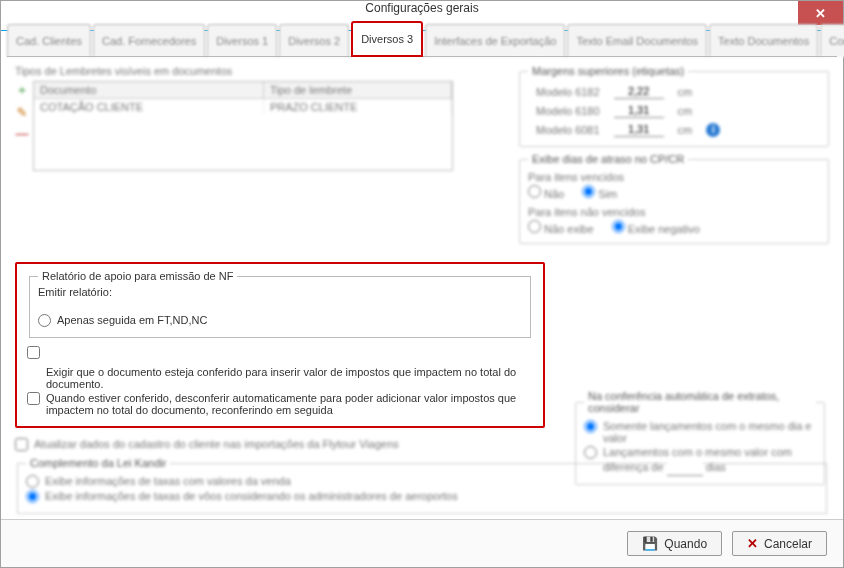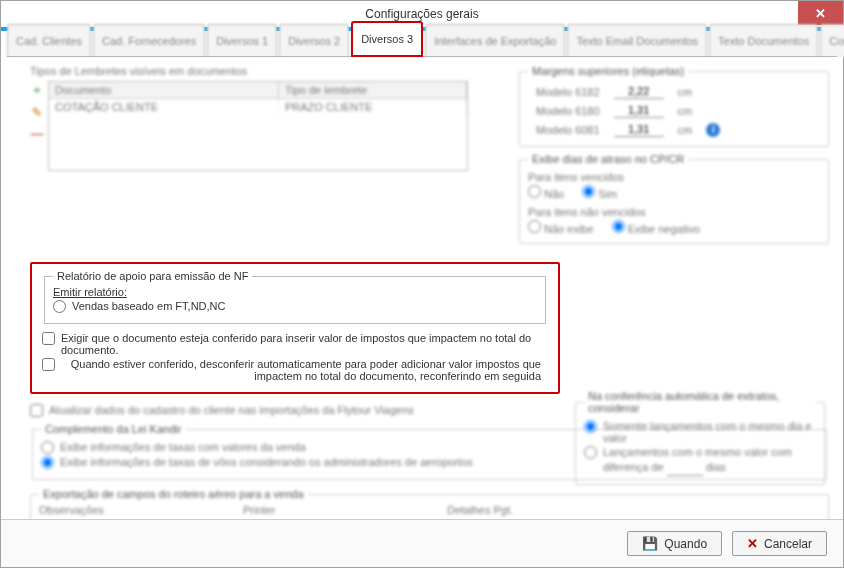--- a/index.html
+++ b/index.html
@@ -13,23 +13,23 @@
   .window {
     width: 844px; height: 568px;
     border: 1px solid #a0a0a0;
     position: relative;
     background: #fff;
     display: flex; flex-direction: column;
   }
   .titlebar {
     height: 30px;
     background: #fff;
-    display: flex; align-items: center; justify-content: center;
-    position: relative;
-    border-bottom: 4px solid #0ea5e9;
+    display: flex; justify-content: center;
+    position: relative;
+    border-bottom: 1px solid #0ea5e9;
   }
   .titlebar .title { color: #333; font-size: 12px; }
   .titlebar .close {
     position: absolute; right: 0; top: 0;
     width: 45px; height: 24px;
     background: #c75050;
     color: #fff;
     display: flex; align-items: center; justify-content: center;
     font-size: 13px; font-weight: bold;
     cursor: pointer;
@@ -59,21 +59,21 @@
     border: 2px solid #c00;
     border-bottom: 2px solid #c00;
     z-index: 2;
     position: relative;
   }
   .tabs-underline {
     position:absolute; left:6px; right:6px; bottom:0; height:1px; background:#b8b8b8;
   }
   .content {
     flex: 1;
-    padding: 8px 14px 60px 29px;
+    padding: 8px 14px 60px 14px;
     position: relative;
     overflow: hidden;
   }
   .blur { filter: blur(1.5px); color:#777; }
   .section-top { display:flex; gap:20px; }
   .left-top { flex:1; }
   .right-top { width: 310px; }
   .lembretes-label { margin-bottom:4px; }
   .grid {
     border:1px solid #bbb;
@@ -97,21 +97,21 @@
   .focus-block {
     border: 2px solid #c00;
     border-radius: 2px;
     padding: 6px 10px 8px 10px;
     width: 530px;
     margin-top: 12px;
     background:#fff;
   }
   .focus-block fieldset { border:1px solid #bbb; padding:4px 8px 8px 8px; margin-bottom:8px;}
   .focus-block fieldset legend { color:#333; }
-  .emit-label { margin-bottom:2px;text-decoration:underline; }
+  .emit-label { margin-bottom:16px; }
   .radio-row, .check-row { display:flex; align-items:flex-start; gap:6px; margin:2px 0; }
   .radio-row input, .check-row input { margin-top:1px; }
   .lower-blur { margin-top:10px; }
   .lei-kandir fieldset { border:1px solid #ccc; padding:4px 8px 8px 8px; margin-bottom:8px;}
   .exportacao-row { display:flex; gap:34px; }
   .col { display:flex; flex-direction:column; gap:2px; min-width:170px;}
   .col .h { font-weight:normal; margin-bottom:2px;}
   .conferencia { position:absolute; right:18px; bottom:76px; width:250px; }
   .conferencia .row { display:flex; align-items:flex-start; gap:6px; margin:2px 0;}
   .conferencia input[type=text] { width:36px; border:none; border-bottom:1px solid #888; }
@@ -231,30 +231,30 @@
         </div>
       </div>
     </div>
 
     <div class="focus-block">
       <fieldset>
         <legend>Relatório de apoio para emissão de NF</legend>
         <div class="emit-label">Emitir relatório:</div>
         <div class="radio-row">
           <input type="radio" name="emit" style="">
-          <label>Vendas baseado em FT,ND,NC</label>
+          <label>Apenas seguida em FT,ND,NC</label>
         </div>
       </fieldset>
       <div class="check-row">
         <input type="checkbox" style="">
-        <label style="max-width:480px;">Exigir que o documento esteja conferido para inserir valor de impostos que impactem no total do documento.</label>
+        <label style="max-width:480px;margin-top:20px;">Exigir que o documento esteja conferido para inserir valor de impostos que impactem no total do documento.</label>
       </div>
       <div class="check-row">
         <input type="checkbox" style="">
-        <label style="max-width:480px;text-align:right;">Quando estiver conferido, desconferir automaticamente para poder adicionar valor impostos que impactem no total do documento, reconferindo em seguida</label>
+        <label style="max-width:480px;">Quando estiver conferido, desconferir automaticamente para poder adicionar valor impostos que impactem no total do documento, reconferindo em seguida</label>
       </div>
     </div>
 
     <div class="lower-blur blur">
       <div class="check-row" style="margin:8px 0 6px 0;">
         <input type="checkbox" style="">
         <label>Atualizar dados do cadastro do cliente nas importações da Flytour Viagens</label>
       </div>
 
       <div class="lei-kandir">

